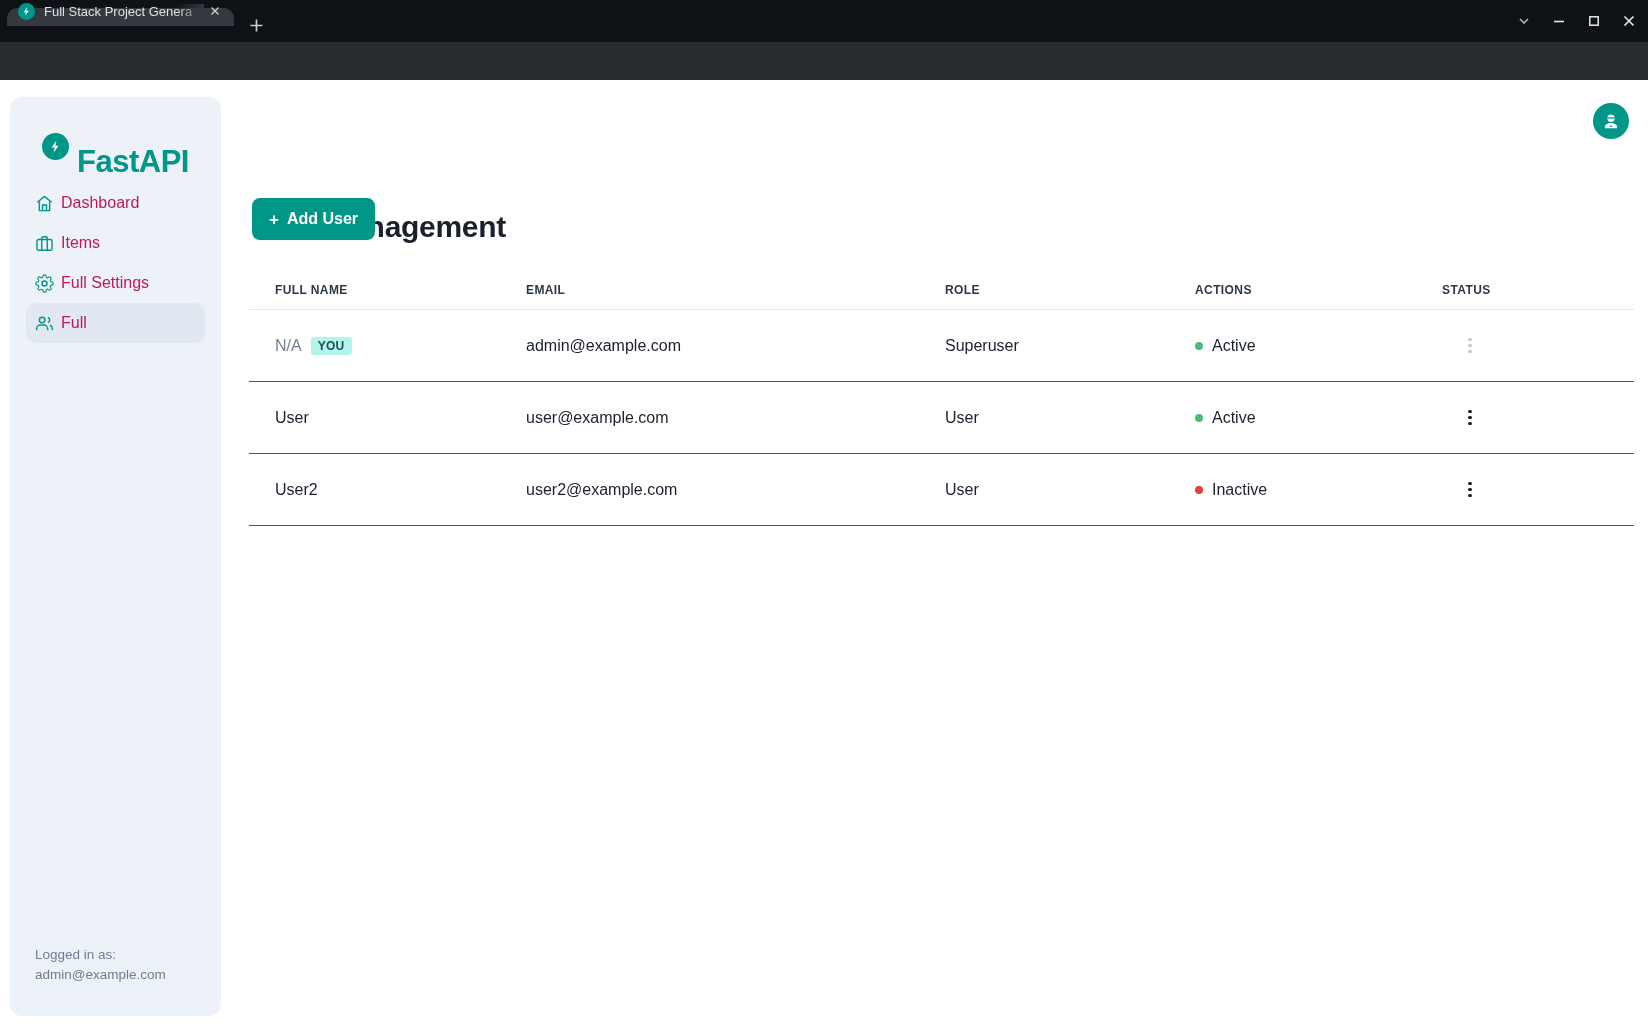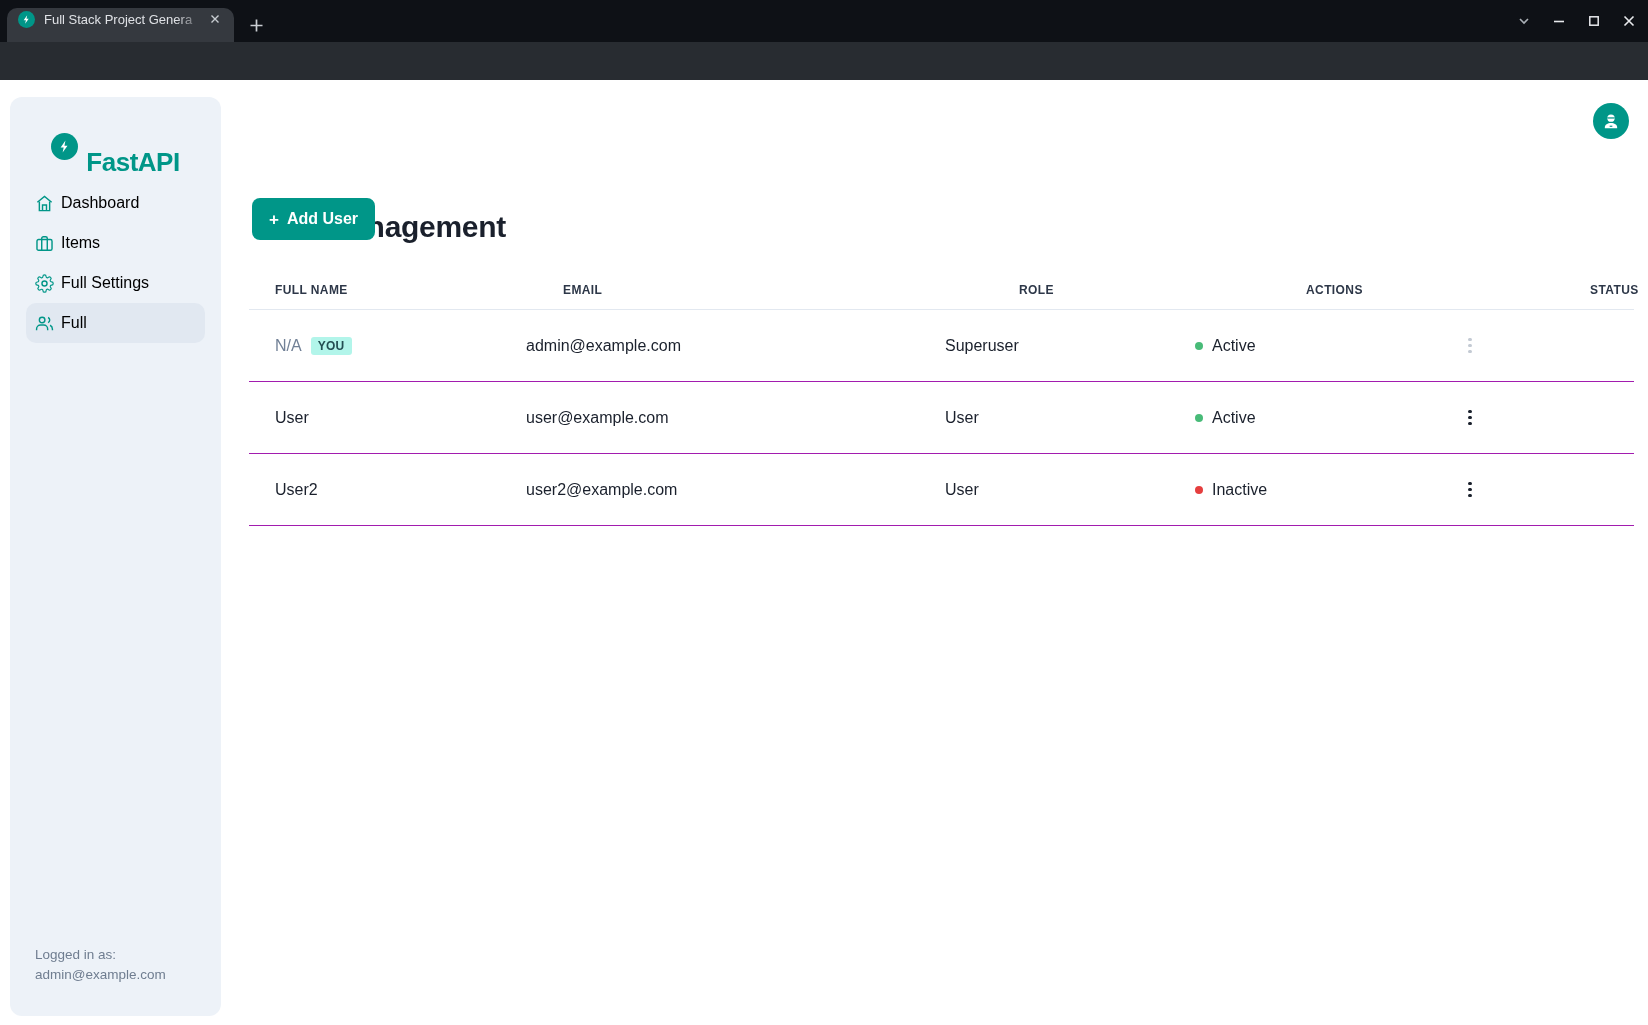--- a/index.html
+++ b/index.html
@@ -6,21 +6,21 @@
   html,body { width:1648px; height:1025px; }
   body {
     font-family: "Liberation Sans", sans-serif;
     background:#ffffff; overflow:hidden; position:relative;
   }
   svg { display:block; }
 
   
   .titlebar { position:absolute; top:0; left:0; width:1648px; height:42px; background:#0E1116; }
   .tab {
-    position:absolute; left:7px; top:8px; width:227px; height:34px;
+    position:absolute; left:7px; top:8px; width:227px; height:18px;
     background:#35393F; border-radius:10px 10px 0 0;
     display:flex; align-items:center; padding:0 8px 12px 11px; cursor:default;
   }
   .favicon { width:17px; height:17px; border-radius:50%; background:#009688;
     display:flex; align-items:center; justify-content:center; flex:none; }
   .tab-title { color:#DFE1E5; font-size:13px; margin-left:9px; white-space:nowrap;
     overflow:hidden; width:160px; position:relative; }
   .tab-title::after { content:""; position:absolute; right:0; top:0; bottom:0; width:28px;
     background:linear-gradient(to right, rgba(53,57,63,0), #35393F); }
   .tab-close { margin-left:2px; width:18px; height:18px; border-radius:50%;
@@ -50,44 +50,44 @@
 
   
   .app { position:absolute; top:80px; left:0; width:1648px; height:945px; background:#fff; }
 
   .sidebar { position:absolute; left:10px; top:17px; width:211px; height:919px;
     background:#EDF2F8; border-radius:12px; }
   .logo-row { position:absolute; top:34px; left:0; width:100%; height:30px;
     display:flex; align-items:center; justify-content:center; gap:8px; }
   .logo-circle { width:27px; height:27px; border-radius:50%; background:#009688;
     display:flex; align-items:center; justify-content:center; }
-  .logo-text { font-size:26px; font-weight:600; color:#009688; letter-spacing:-0.5px;margin-top:32px; }
+  .logo-text { font-size:31px; font-weight:600; color:#009688; letter-spacing:-0.5px;margin-top:32px; }
   .nav { position:absolute; top:86px; left:16px; right:16px; }
   .nav-item { height:40px; border-radius:10px; display:flex; align-items:center;
     padding-left:9px; gap:7px; cursor:pointer; }
   .nav-item.active { background:#E1E8F1; }
-  .nav-label { font-size:16px; color:#000000; }
+  .nav-label { font-size:16px; color:#be185d; }
   .sidebar-footer { position:absolute; left:25px; top:848px; font-size:13.5px;
     color:#6F7D90; line-height:20px; }
 
   .page-title { position:absolute; left:252px; top:130px; font-size:30px; font-weight:800;
     color:#1A202C; letter-spacing:-0.3px; }
   .add-btn { position:absolute; left:252px; top:118px; height:42px; padding:0 17px;
     background:#009688; border:none; border-radius:8px; color:#fff; font-size:16px;
     font-weight:bold; font-family:"Liberation Sans",sans-serif;
     display:flex; align-items:center; gap:8px; cursor:pointer; }
   .add-btn .plus { font-size:17px; font-weight:bold; line-height:1; }
   .avatar-btn { position:absolute; left:1593px; top:23px; width:36px; height:36px;
     border-radius:50%; background:#009688; border:none; cursor:pointer;
     display:flex; align-items:center; justify-content:center; }
 
   
   .table { position:absolute; left:249px; top:190px; width:1385px; }
   .tr { display:grid; grid-template-columns:251px 419px 250px 247px 1fr; }
-  .thead { height:40px; border-bottom:1px solid #E2E8F0;gap:37px; }
+  .thead { height:40px; border-bottom:1px solid #E2E8F0; }
   .th { display:flex; align-items:center; padding-left:26px; font-size:12px; font-weight:bold;
     color:#2D3748; letter-spacing:0.4px; }
   .row { height:72px; border-bottom:1px solid #a21caf; }
   .td { display:flex; align-items:center; padding-left:26px; font-size:16px; color:#1A202C; }
   .muted { color:#718096; }
   .you-badge { margin-left:9px; background:#B2F5EA; color:#234E52; font-size:12px;
     font-weight:bold; padding:2px 7px; border-radius:3px; letter-spacing:0.3px; }
   .status-dot { width:8px; height:8px; border-radius:50%; margin-right:9px; flex:none; }
   .kebab { margin-left:20px; background:none; border:none; cursor:pointer;
     display:flex; flex-direction:column; gap:2.5px; padding:6px; }

